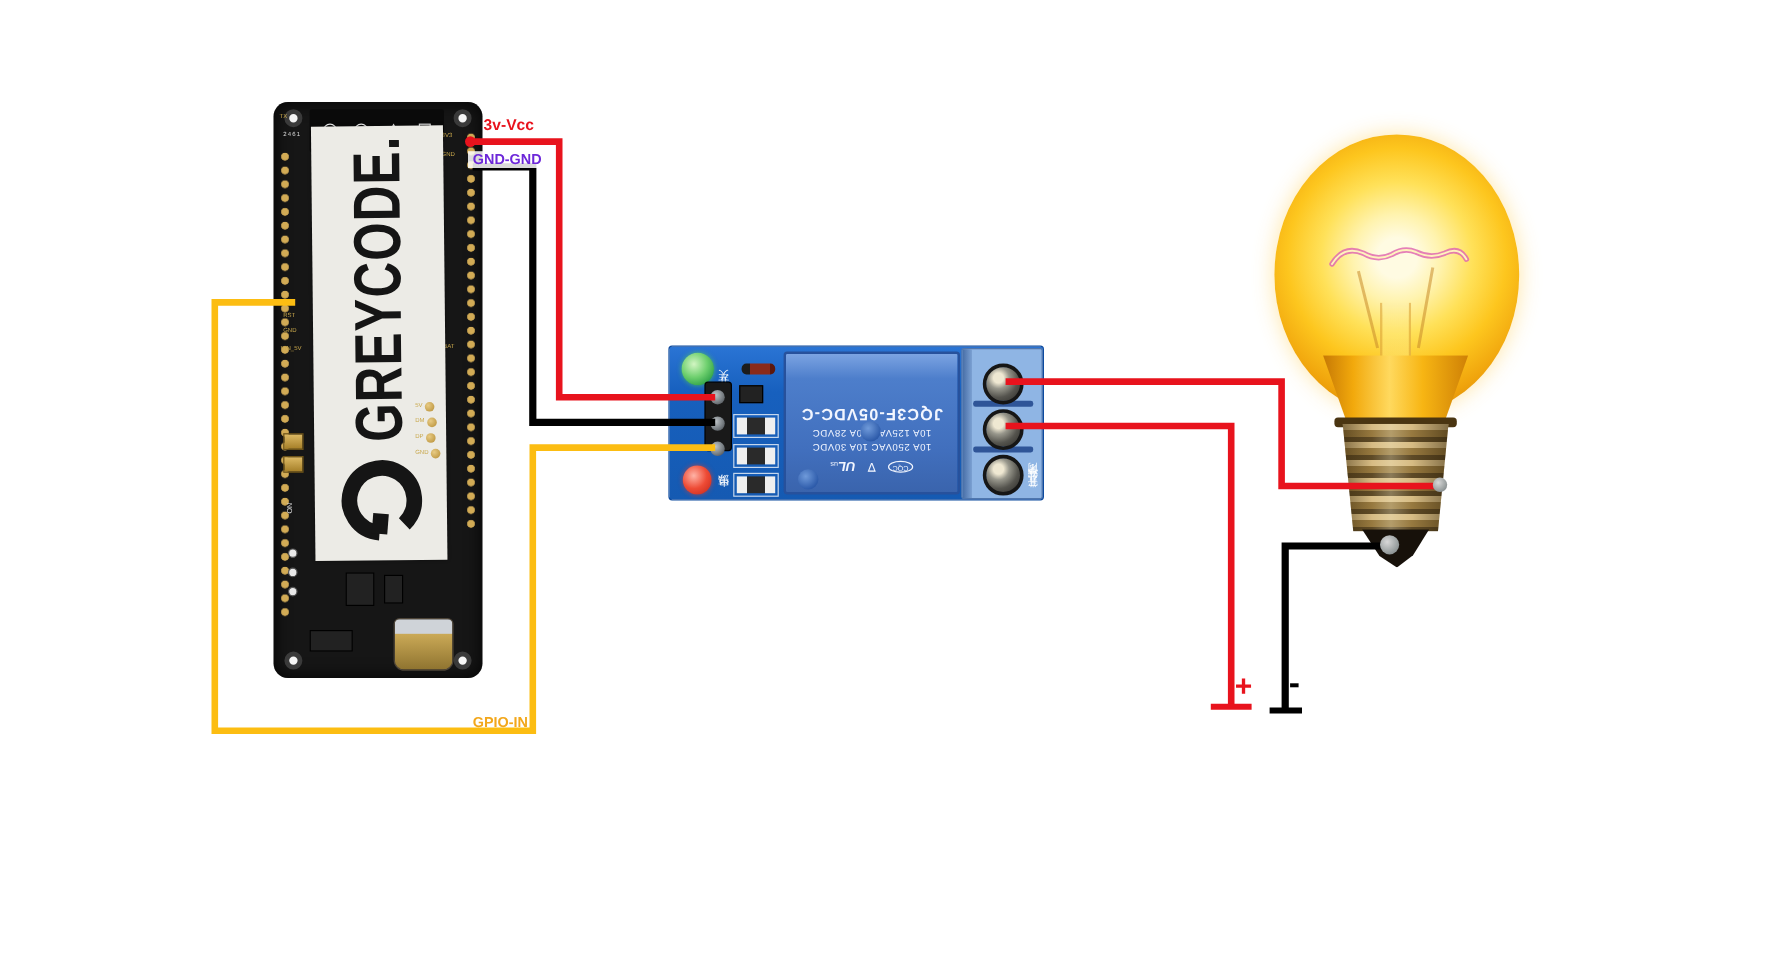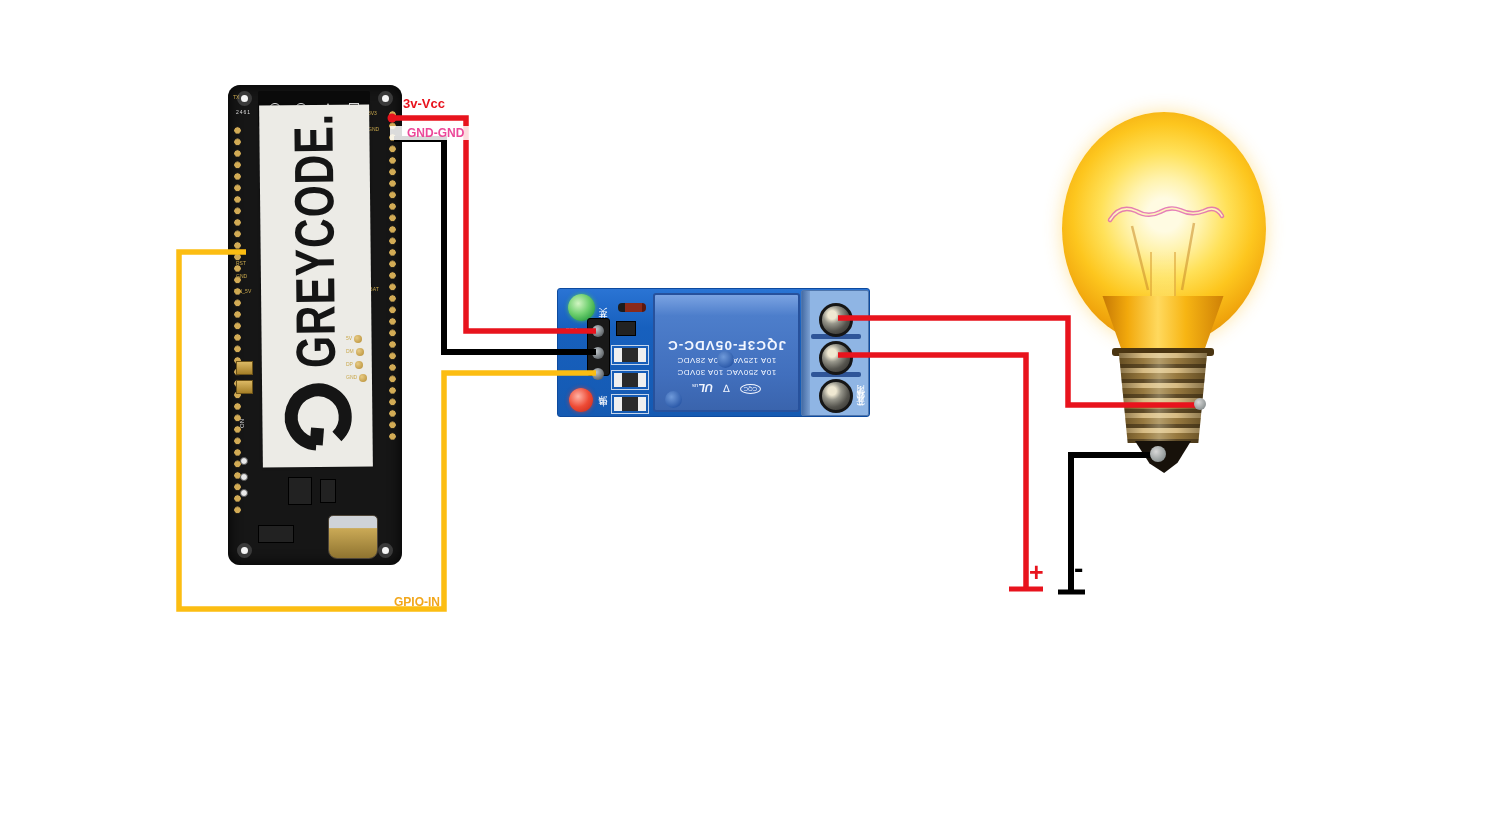--- a/index.html
+++ b/index.html
@@ -4,21 +4,21 @@
 <style>
   html,body{margin:0;padding:0;background:#ffffff;}
   .canvas{position:relative;width:1493px;height:815px;background:#fff;overflow:hidden;
           font-family:"Liberation Sans","DejaVu Sans",sans-serif;}
   .abs{position:absolute;}
 
   
   .wires{position:absolute;left:0;top:0;z-index:50;pointer-events:none;}
   .wire-label{position:absolute;z-index:60;font-weight:bold;white-space:nowrap;}
   .lbl-vcc{left:403px;top:96px;font-size:13px;color:#e8131d;}
-  .lbl-gnd{left:390px;top:126px;font-size:12px;color:#ec4899;background:rgba(255,255,255,.85);padding:0 17px;}
+  .lbl-gnd{left:390px;top:126px;font-size:12px;color:#6d28d9;background:rgba(255,255,255,.85);padding:0 4px;}
   .lbl-gpio{left:394px;top:595px;font-size:12px;color:#f2a71b;}
   .lbl-plus{left:1029px;top:558px;font-size:25px;color:#e8131d;font-weight:bold;}
   .lbl-minus{left:1074px;top:553px;font-size:28px;color:#000;font-weight:bold;}
 
   
   .board{left:228px;top:85px;width:174px;height:480px;background:#161616;border-radius:12px;z-index:10;
          box-shadow:inset 0 0 14px rgba(0,0,0,.9);}
   .hole{width:15px;height:15px;border-radius:50%;background:#f5f5f5;border:4px solid #3a3a3a;box-sizing:border-box;}
   .pinstrip{width:11px;background-image:radial-gradient(circle 3px at 5.5px 5.5px,#d2ab55 0 3px,rgba(0,0,0,0) 3.5px);
             background-size:11px 11.5px;}

